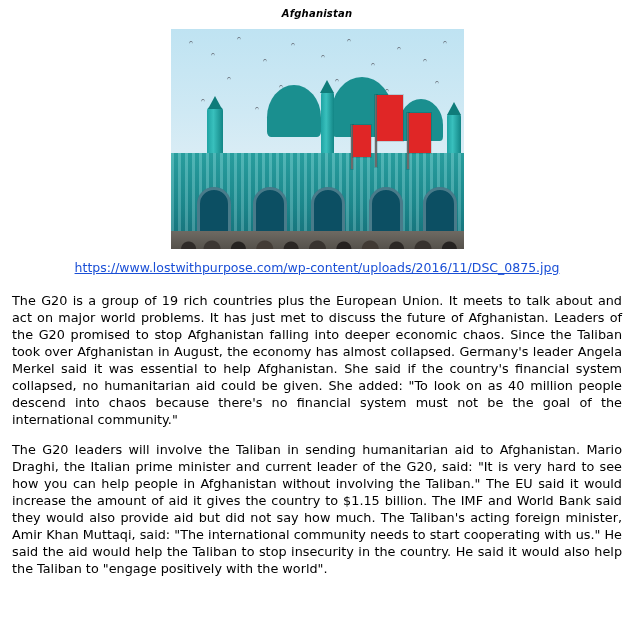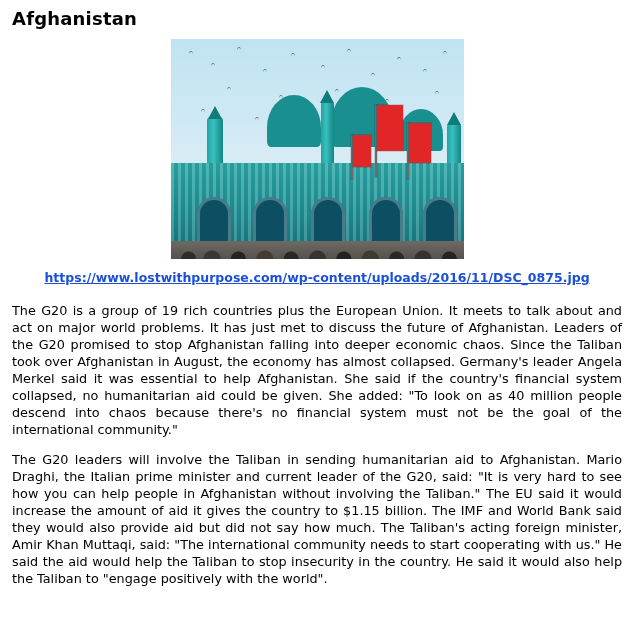--- a/index.html
+++ b/index.html
@@ -13,24 +13,26 @@
     font-family: "DejaVu Sans", sans-serif;
     color: #000000;
     overflow: hidden;
   }
   .page {
     width: 634px;
     box-sizing: border-box;
     padding: 6px 12px 0 12px;
   }
   .title {
-    font-size: 18px;
+    text-align: center;
+    font-size: 10px;
     font-weight: bold;
     margin: 2px 0 10px 0;
     letter-spacing: 0.2px;
+    font-style: italic;
   }
   .figure {
     display: flex;
     justify-content: center;
     margin: 0 0 8px 0;
   }
   .photo {
     width: 293px;
     height: 220px;
     border: 0;
@@ -126,21 +128,21 @@
       radial-gradient(circle at 95% 100%, #262321 0 7px, transparent 8px);
   }
   .link-row {
     text-align: center;
     margin: 6px 0 16px 0;
   }
   .link {
     color: #1a4fd6;
     text-decoration: underline;
     font-size: 12.5px;
-    font-weight: bold;
+    font-weight: normal;
     word-break: break-all;
   }
   p.body {
     font-size: 12.8px;
     line-height: 1.33;
     text-align: justify;
     margin: 0 0 13px 0;
   }
 </style>
 </head>

